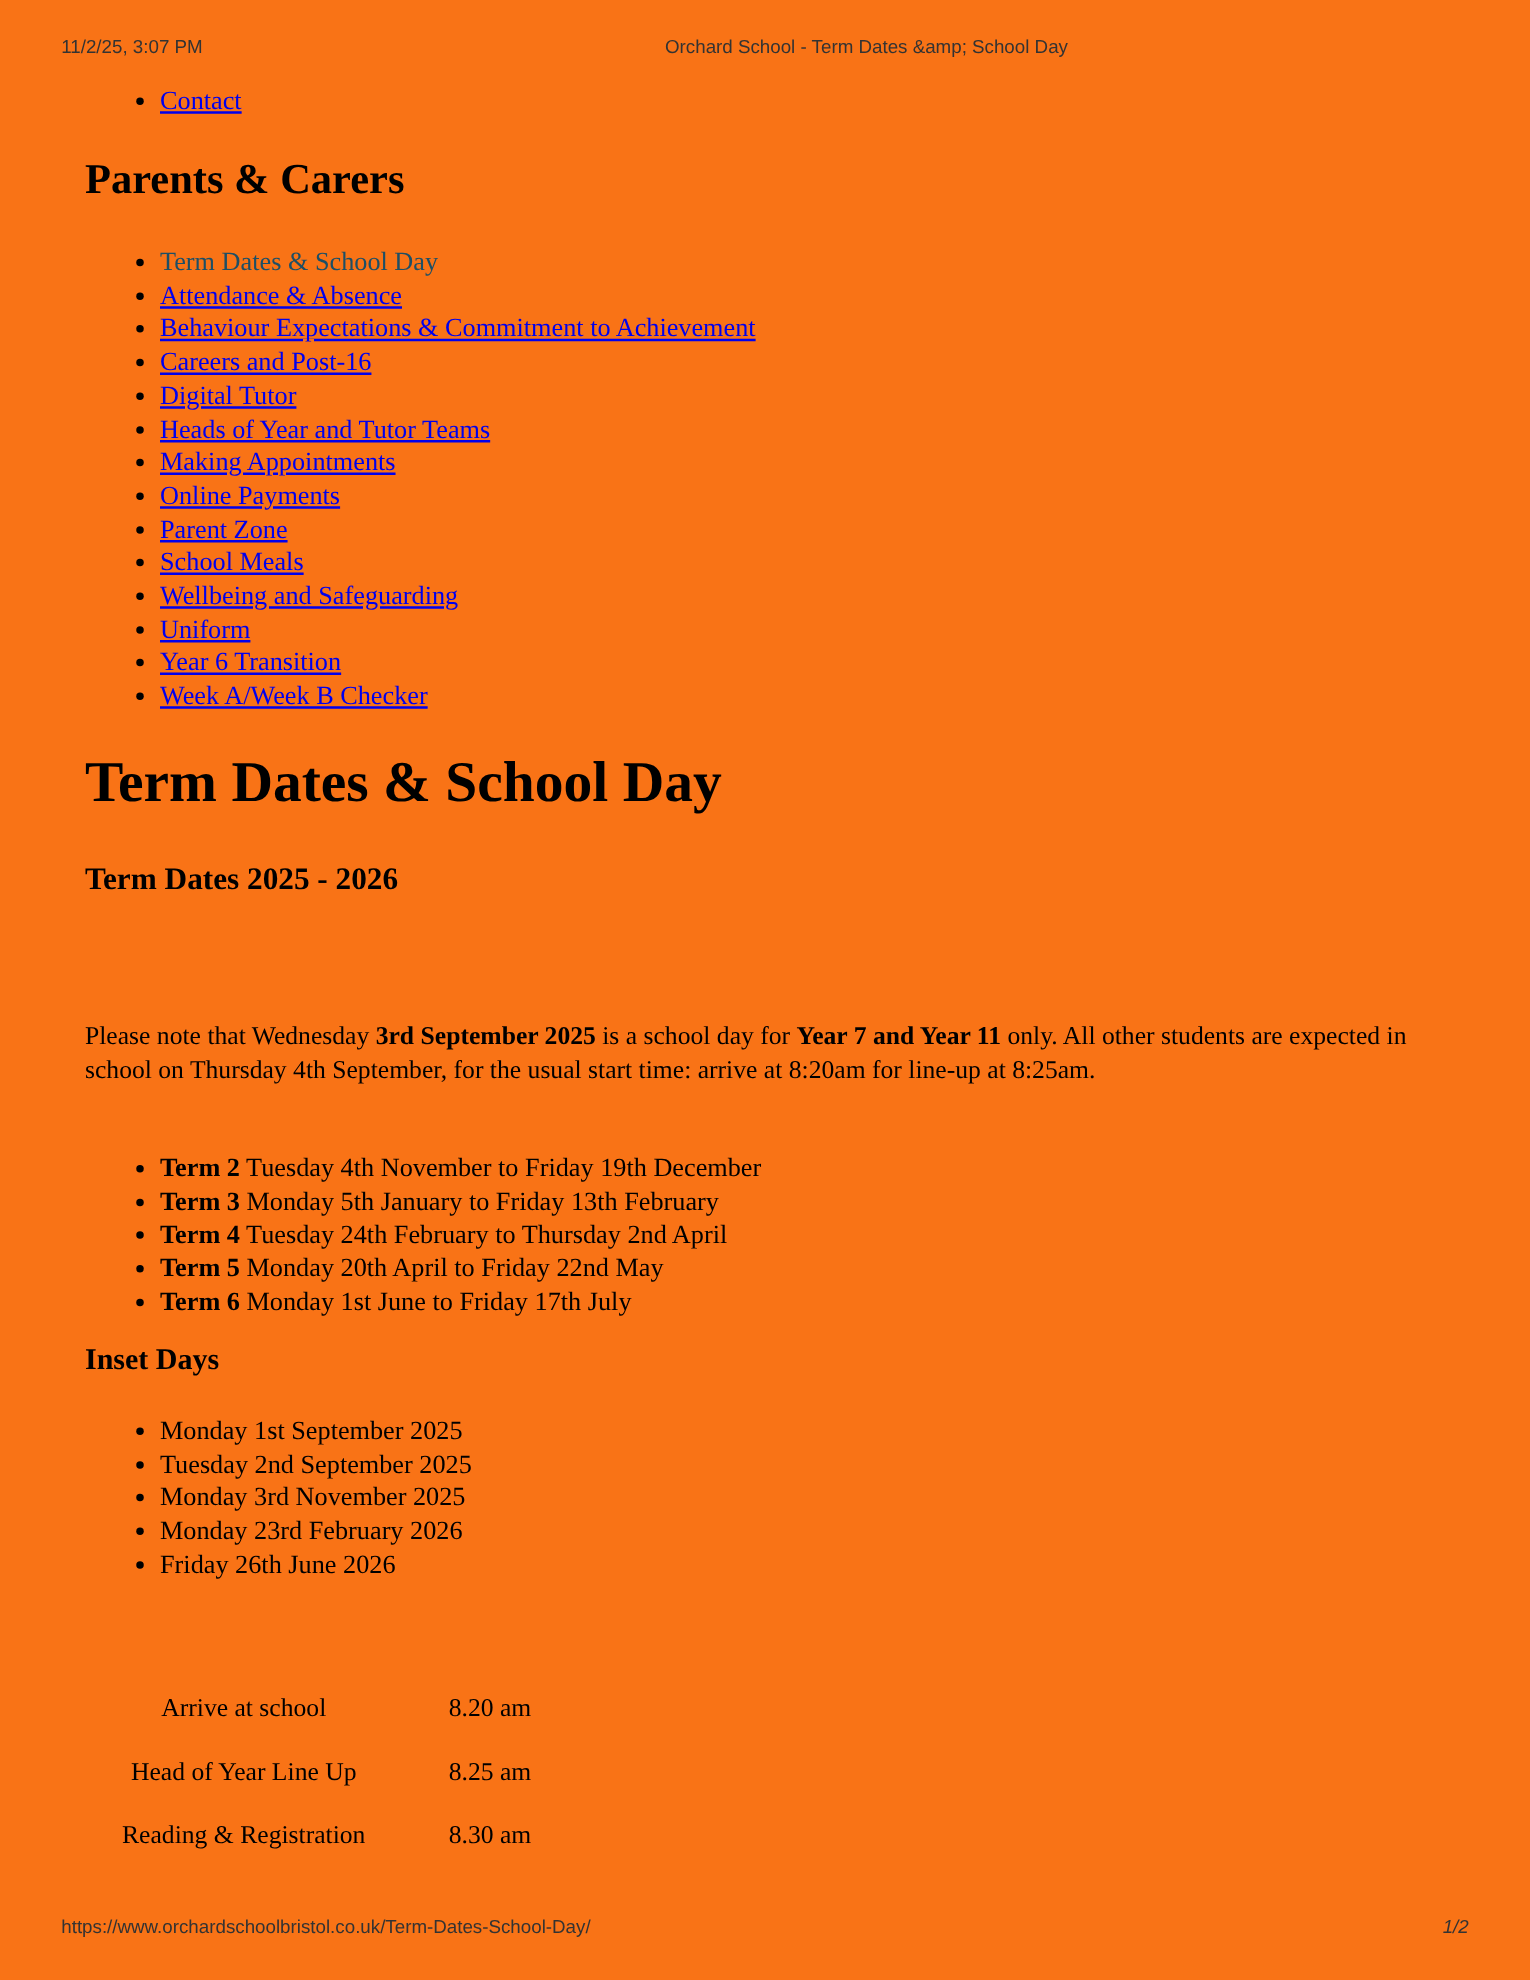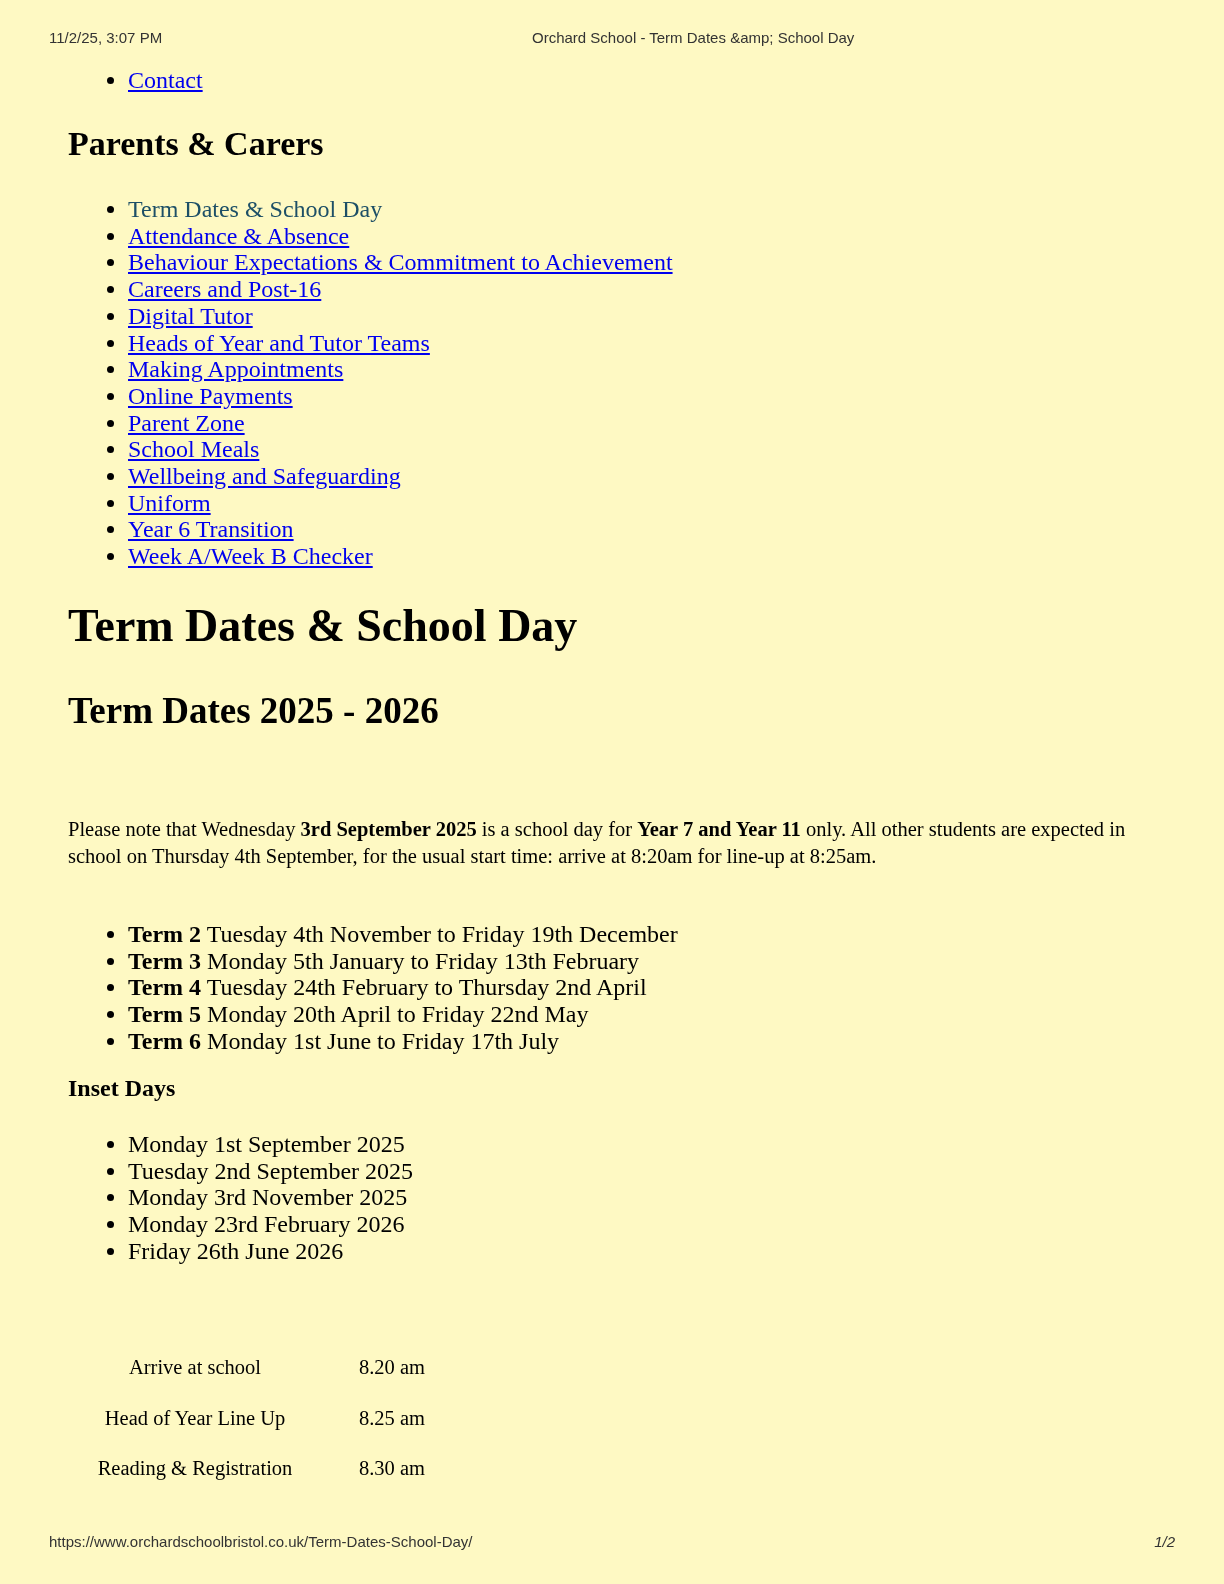--- a/index.html
+++ b/index.html
@@ -7,21 +7,21 @@
     --active:#1d4f66;
     --ink:#000000;
     --chrome:#333333;
   }
   *{box-sizing:border-box;}
   html,body{margin:0;padding:0;background:#ffffff;}
   .sheet{
     position:relative;
     width:1224px;
     height:1584px;
-    background:#fef9c3;
+    background:#f97316;
     font-family:"Liberation Serif","DejaVu Serif",serif;
     color:var(--ink);
     overflow:hidden;
   }
   
   .chrome{
     position:absolute;
     font-family:"Liberation Sans","DejaVu Sans",sans-serif;
     font-size:15px;
     line-height:17px;
@@ -34,21 +34,21 @@
   #ftr-page{right:49px;top:1533px;font-style:italic;}
 
   
   .abs{position:absolute;margin:0;}
   ul.doc-list{
     list-style:disc;
     margin:0;
     padding:0 0 0 60px;
   }
   ul.doc-list li{
-    font-size:24px;
+    font-size:21px;
     line-height:26.7px;
   }
   a.navlink{
     color:var(--link);
     text-decoration:underline;
     cursor:pointer;
   }
   a.navlink.active{
     color:var(--active);
     text-decoration:none;
@@ -58,21 +58,21 @@
     left:68px;top:124px;
     font-size:34px;font-weight:bold;line-height:1.2;
   }
   #parents-list{left:68px;top:196px;}
   #main-title{
     left:68px;top:598px;
     font-size:46px;font-weight:bold;line-height:1.2;
   }
   #termdates-heading{
     left:68px;top:689px;
-    font-size:37px;font-weight:bold;line-height:1.2;
+    font-size:25px;font-weight:bold;line-height:1.2;
   }
   #term1-list{left:68px;top:757px;}
   #term1-note{
     left:68px;top:816px;width:1092px;
     font-size:20.5px;line-height:27px;
   }
   #terms-list{left:68px;top:921px;}
   #inset-heading{
     left:68px;top:1074px;
     font-size:24px;font-weight:bold;line-height:1.2;

